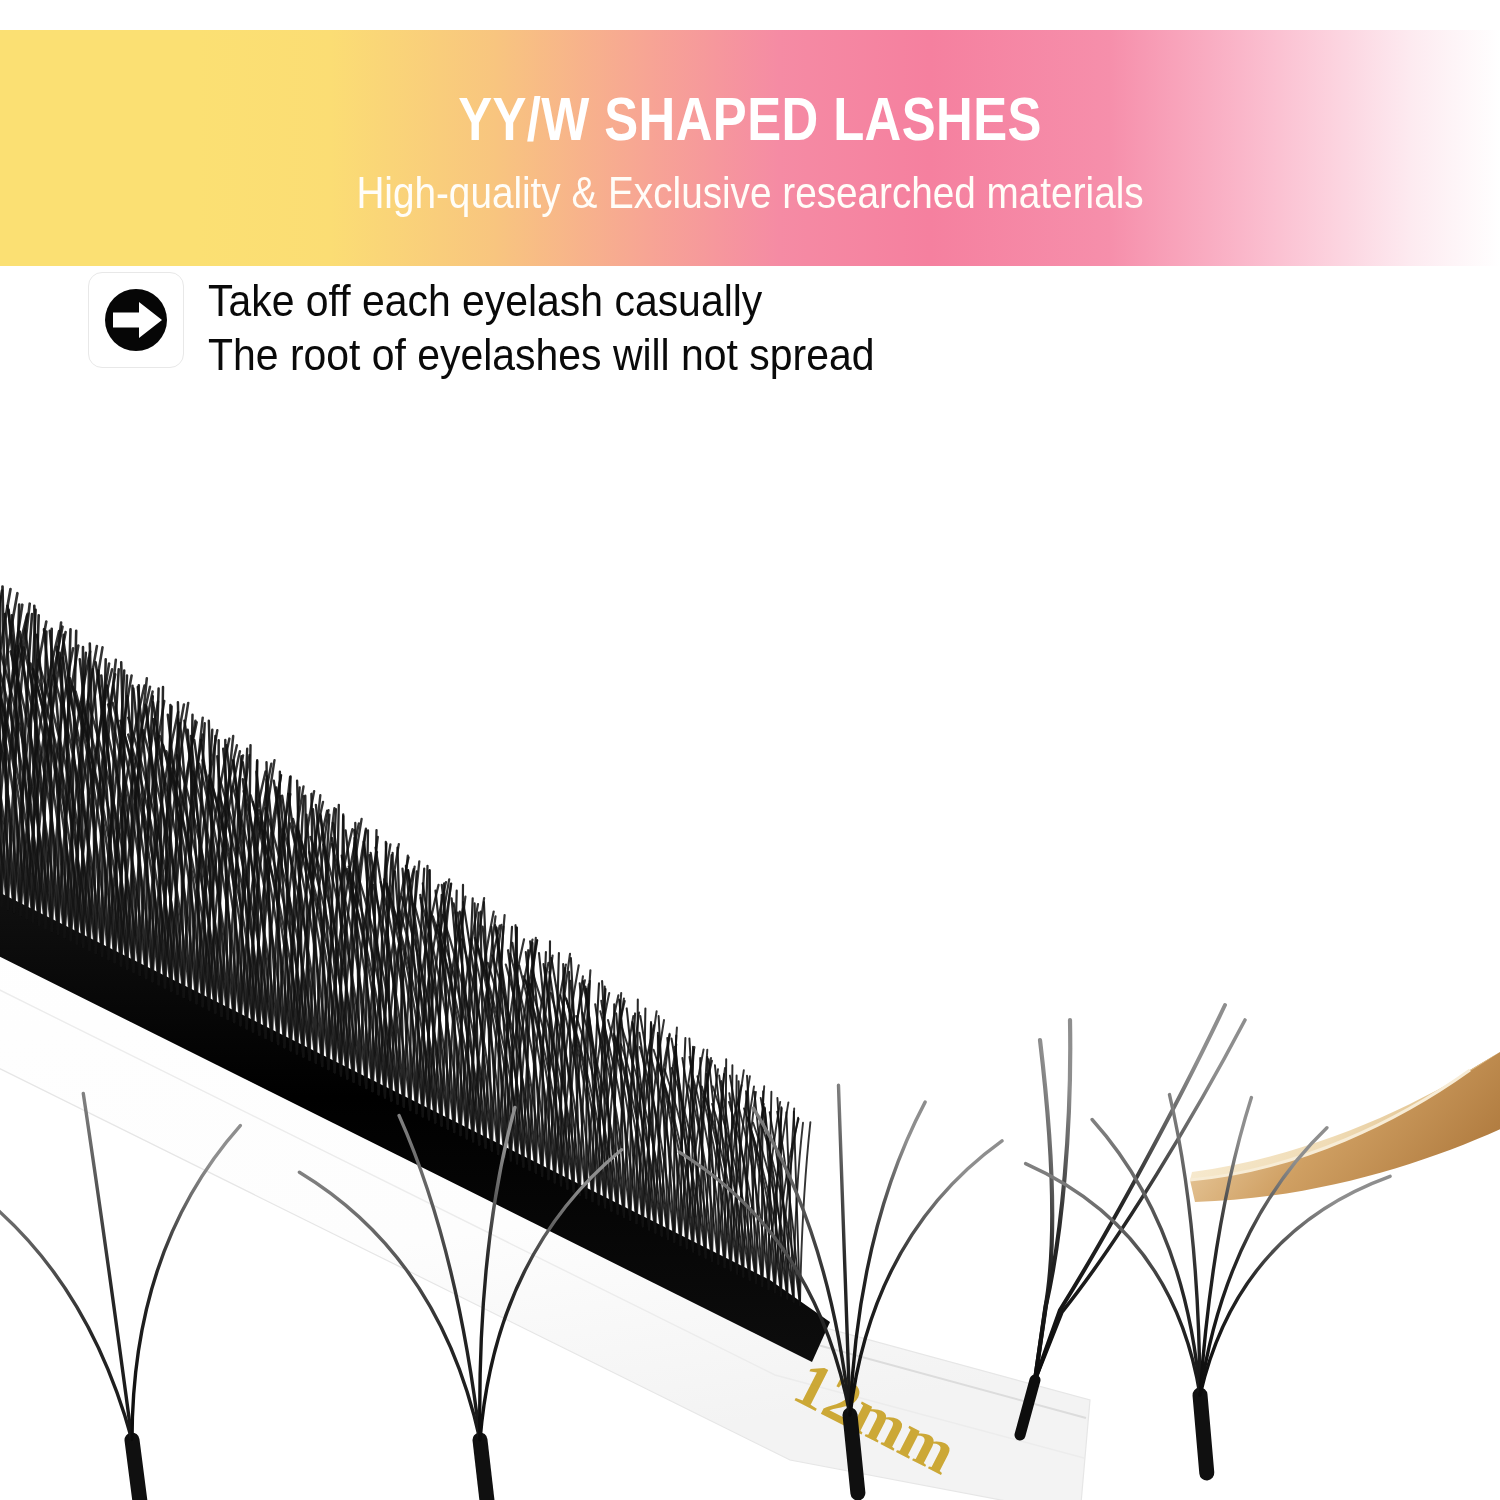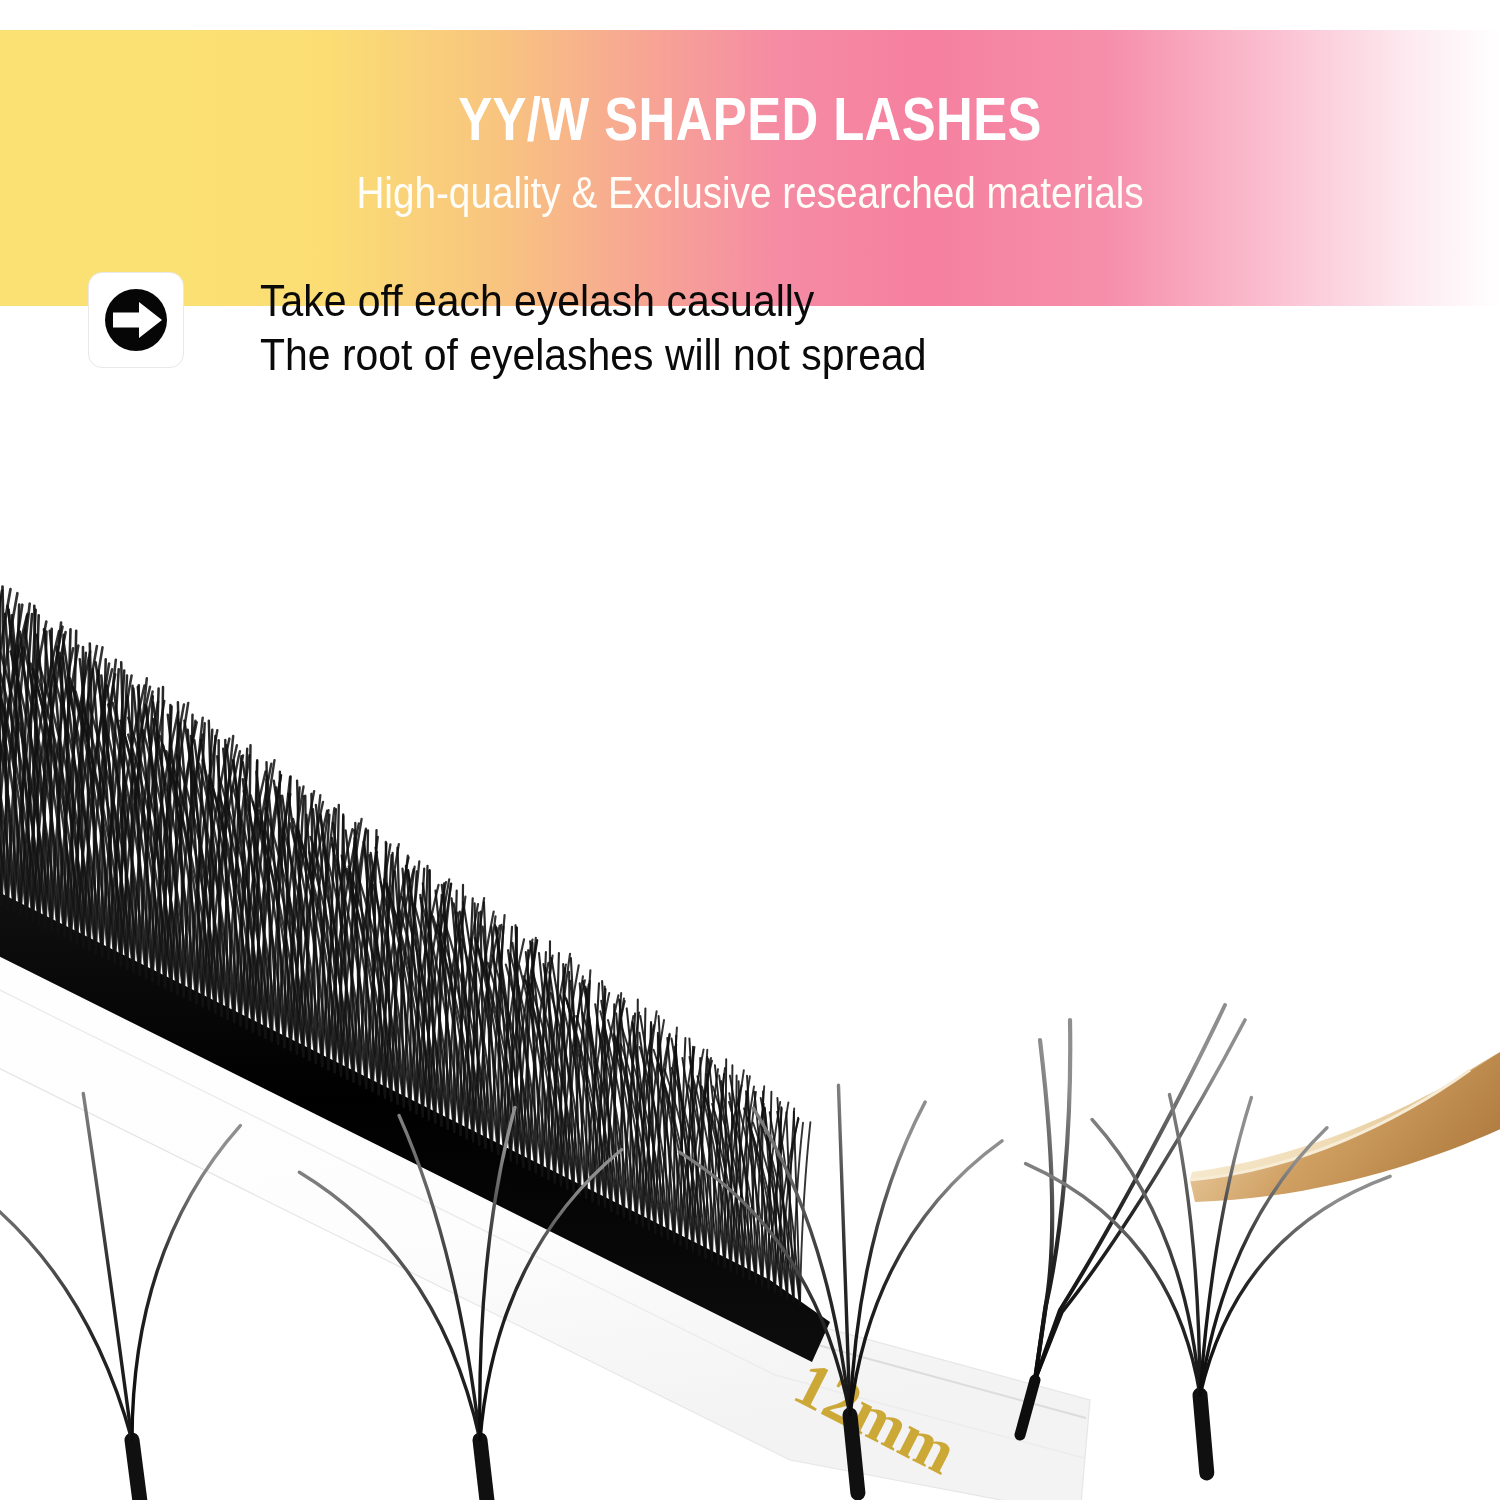--- a/index.html
+++ b/index.html
@@ -14,21 +14,21 @@
     overflow: hidden;
     position: relative;
   }
 
   
   #header-banner {
     position: absolute;
     left: 0;
     top: 30px;
     width: 1500px;
-    height: 276px;
+    height: 236px;
     background: linear-gradient(90deg,
         #fbe073 0%,
         #fbe073 13%,
         #fbdd74 22%,
         #f8c57f 33%,
         #f7a594 43%,
         #f58ba4 52%,
         #f5809f 62%,
         #f68fab 74%,
         #fbc0d1 85%,
@@ -68,21 +68,21 @@
     white-space: nowrap;
   }
 
   
   #instruction-row {
     position: absolute;
     left: 88px;
     top: 272px;
     display: flex;
     align-items: flex-start;
-    gap: 76px;
+    gap: 24px;
   }
   #instruction-icon-box {
     width: 96px;
     height: 96px;
     border: 1.5px solid #e8e8e8;
     border-radius: 14px;
     background: #ffffff;
     box-sizing: border-box;
     display: flex;
     align-items: center;

